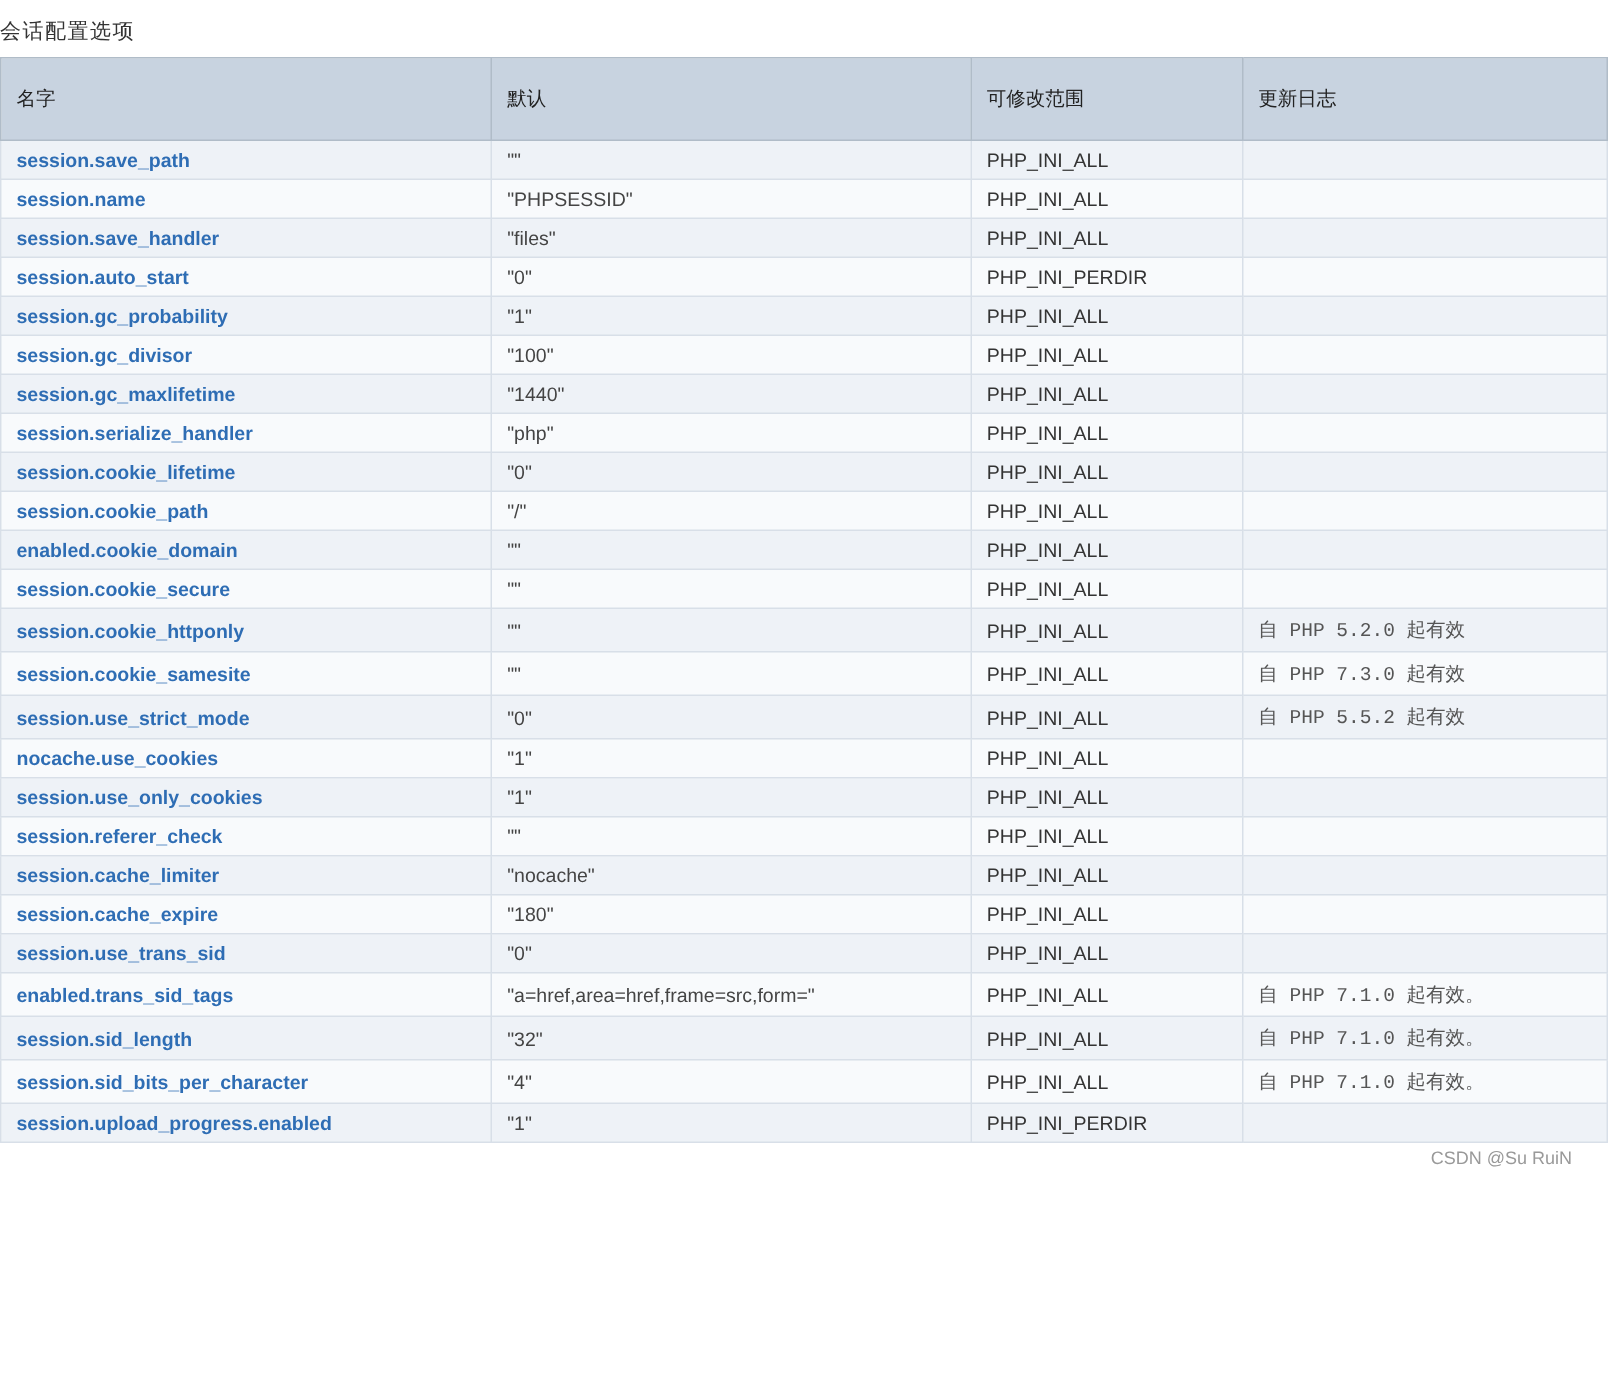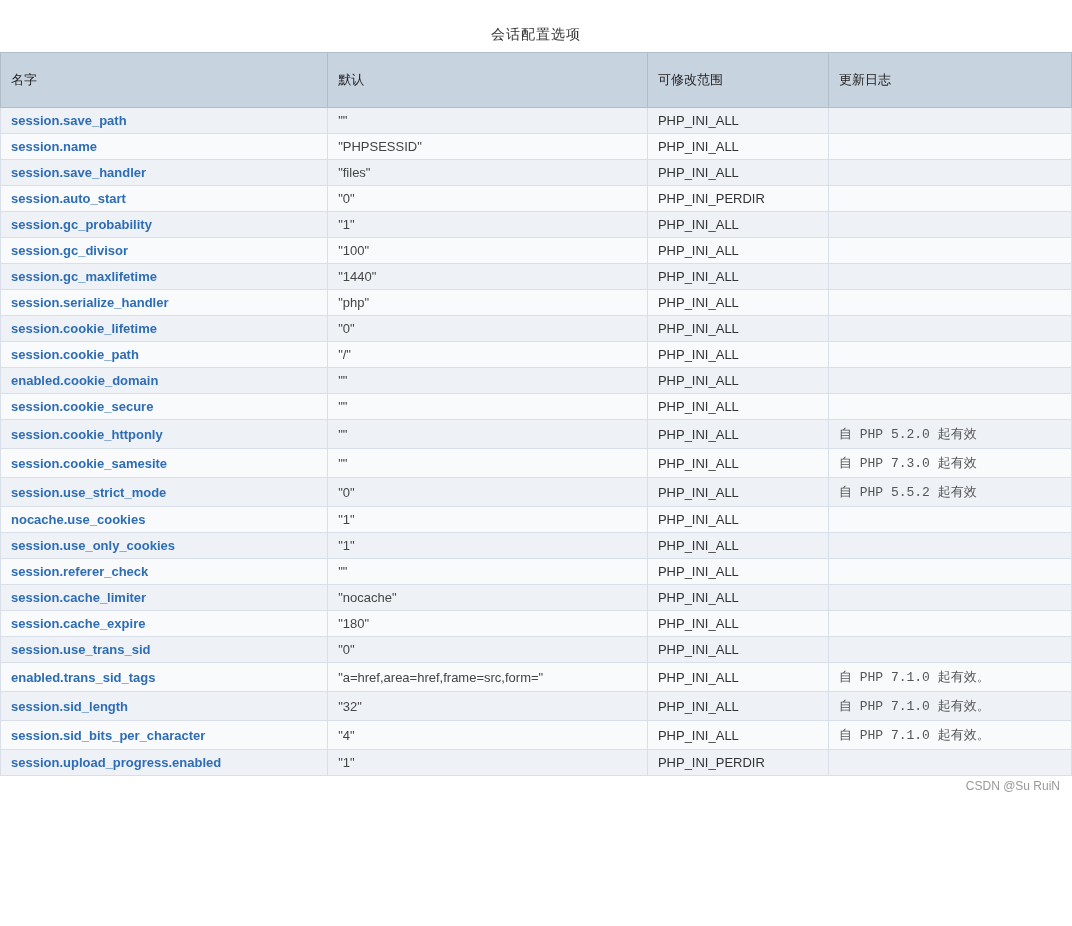--- a/index.html
+++ b/index.html
@@ -3,22 +3,21 @@
   <meta charset="utf-8">
   <style>
     * { margin: 0; padding: 0; box-sizing: border-box; }
     body {
       font-family: Arial, sans-serif;
       font-size: 13px;
       background: #fff;
       color: #333;
     }
     .page-title {
-      text-align: center;
-      padding: 26px 0 8px 0;
+      padding: 12px 0 8px 0;
       font-size: 14px;
       color: #333;
       letter-spacing: 1px;
     }
     table {
       width: 100%;
       border-collapse: collapse;
     }
     thead tr th {
       background-color: #c8d3e0;
@@ -54,21 +53,21 @@
       color: #333;
     }
     td.changelog-col {
       color: #555;
       font-family: Liberation Mono, monospace;
     }
     .watermark {
       text-align: right;
       font-size: 12px;
       color: #999;
-      padding: 3px 12px;
+      padding: 3px 24px;
     }
   </style>
 </head>
 <body>
 
 <div class="page-title">会话配置选项</div>
 
 <table>
   <thead>
     <tr>

